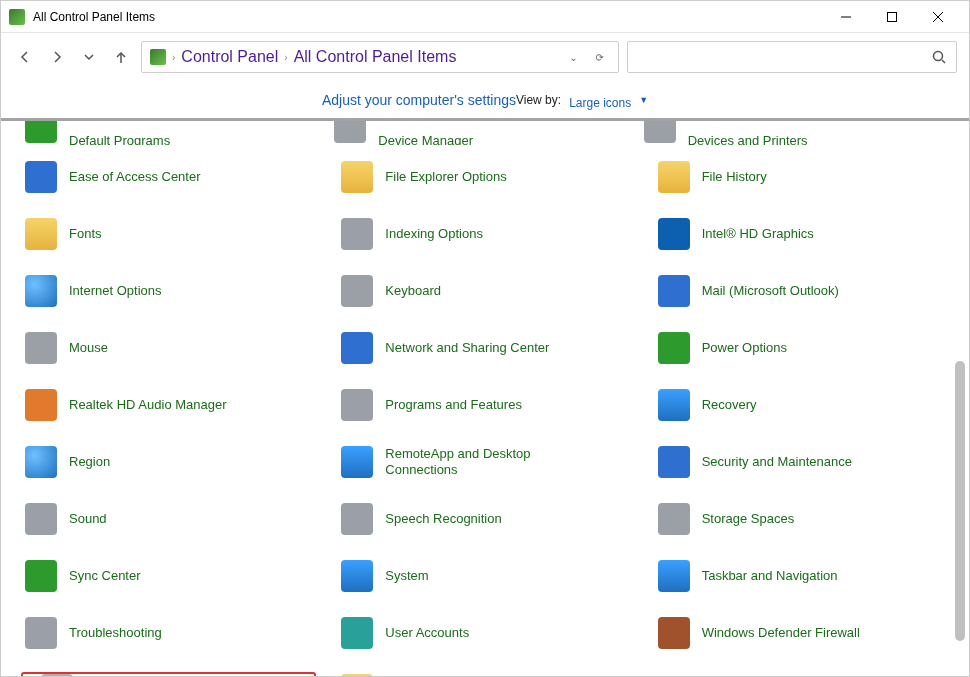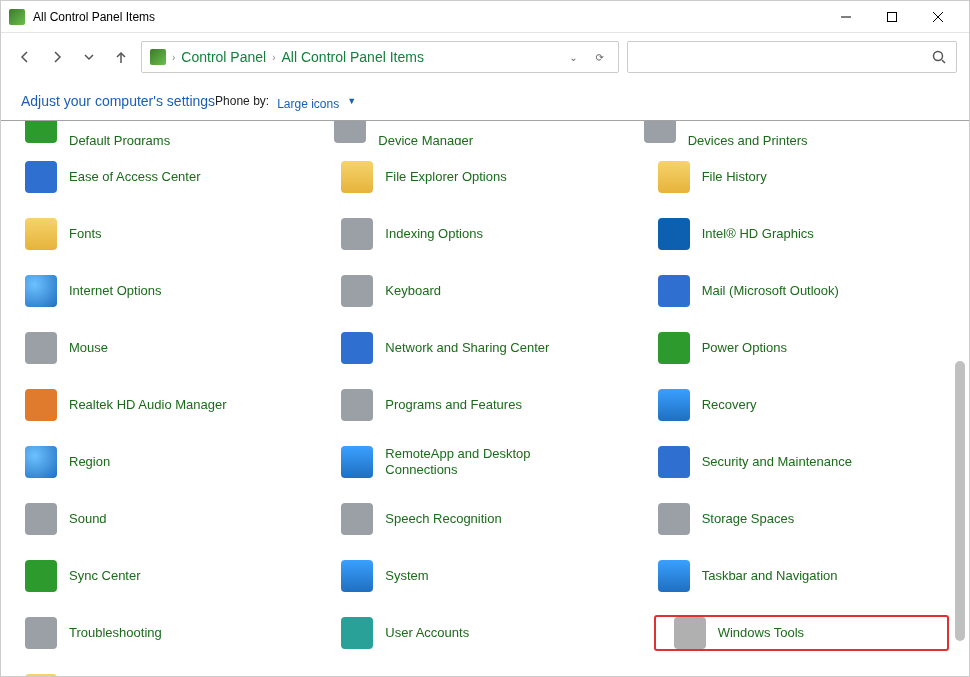--- a/index.html
+++ b/index.html
@@ -7,27 +7,27 @@
 .titlebar { height: 32px; display: flex; align-items: center; padding: 0 8px; border-bottom: 1px solid #e5e5e5; }
 .titlebar .app-icon { width: 16px; height: 16px; margin-right: 8px; background: linear-gradient(135deg,#3b7a2a,#6abf4b); border-radius: 2px; display:inline-block; }
 .titlebar .title { flex: 1; font-size: 12px; }
 .titlebar .win-btn { width: 46px; height: 32px; display: flex; align-items: center; justify-content: center; }
 .titlebar .win-btn svg { stroke: #000; stroke-width: 1; fill: none; }
 .addressbar { height: 48px; display: flex; align-items: center; padding: 0 12px; gap: 8px; }
 .nav-btn { width: 24px; height: 24px; display:flex; align-items:center; justify-content:center; color:#555; }
 .nav-btn svg { stroke:#555; stroke-width:1.5; fill:none; }
 .addr-box { flex: 1; height: 32px; border: 1px solid #ccc; border-radius: 2px; display:flex; align-items:center; padding:0 8px; gap:6px; }
 .addr-box .loc-icon { width:16px; height:16px; background:linear-gradient(135deg,#3b7a2a,#6abf4b); border-radius:2px; }
-.addr-box .crumb { font-size:14px; color:#15803d; }
+.addr-box .crumb { font-size:16px; color:#4c1d95; }
 .addr-box .sep { color:#888; font-size:10px; }
 .addr-box .spacer { flex:1; }
 .addr-box .ctl { color:#666; font-size:10px; padding:0 6px; }
 .search-box { width: 330px; height: 32px; border:1px solid #ccc; border-radius:2px; display:flex; align-items:center; justify-content:flex-end; padding:0 10px; }
 .search-box svg { stroke:#555; stroke-width:1.5; fill:none; }
-.headerbar { height: 40px; display:flex; align-items:center; justify-content:flex-start; padding:0 20px; border-bottom:1px solid #a3a3a3; }
+.headerbar { height: 40px; display:flex; align-items:center; justify-content:center; padding:0 20px; border-bottom:3px solid #a3a3a3; }
 .headerbar .adjust { color:#1a5fb4; font-size:14px; }
 .headerbar .viewby { display:flex; align-items:center; gap:8px; font-size:12px; }
 .headerbar .viewby .lbl { color:#222; }
 .headerbar .viewby .val { color:#1a5fb4;margin-top:7px; }
 .headerbar .viewby .caret { color:#1a5fb4; font-size:9px; }
 .content-wrap { position:absolute; top:120px; left:0; right:0; bottom:0; overflow:hidden; }
 .grid { display:grid; grid-template-columns: repeat(3, 1fr); column-gap: 0; row-gap: 14px; padding: 0 20px 20px 20px; gap: 21px; }
 .item { display:flex; align-items:center; gap:12px; height:36px; padding:2px 4px; }
 .item .icon { width:32px; height:32px; flex:0 0 32px; border-radius:4px; display:flex; align-items:center; justify-content:center; font-size:18px; }
 .item .label { color:#1b6b1b; font-size:13px; line-height:1.2; }
@@ -111,21 +111,21 @@
     <svg width="14" height="14">
         <circle cx="6" cy="6" r="4.5"></circle>
         <line x1="10" y1="10" x2="13" y2="13"></line>
       </svg>
   </div>
 </div>
 
 <div class="headerbar">
   <span class="adjust">Adjust your computer's settings</span>
   <div class="viewby">
-    <span class="lbl">Phone by:</span>
+    <span class="lbl">View by:</span>
     <span class="val">Large icons</span>
     <span class="caret">▼</span>
   </div>
 </div>
 
 <div class="content-wrap">
 
   <div class="cut-row">
     <div class="item">
       <span class="icon ic-green"></span>
@@ -249,20 +249,24 @@
       </div>
     <div class="item">
         <span class="icon ic-grey"></span>
         <span class="label">Troubleshooting</span>
       </div>
     <div class="item">
         <span class="icon ic-teal"></span>
         <span class="label">User Accounts</span>
       </div>
 
+    <div class="item multiline">
+        <span class="icon ic-brick"></span>
+        <span class="label">Windows Defender Firewall</span>
+      </div>
     <div class="item highlight">
         <span class="icon ic-gear"></span>
         <span class="label">Windows Tools</span>
       </div>
     <div class="item">
         <span class="icon ic-folder"></span>
         <span class="label">Work Folders</span>
       </div>
 
   </div>

